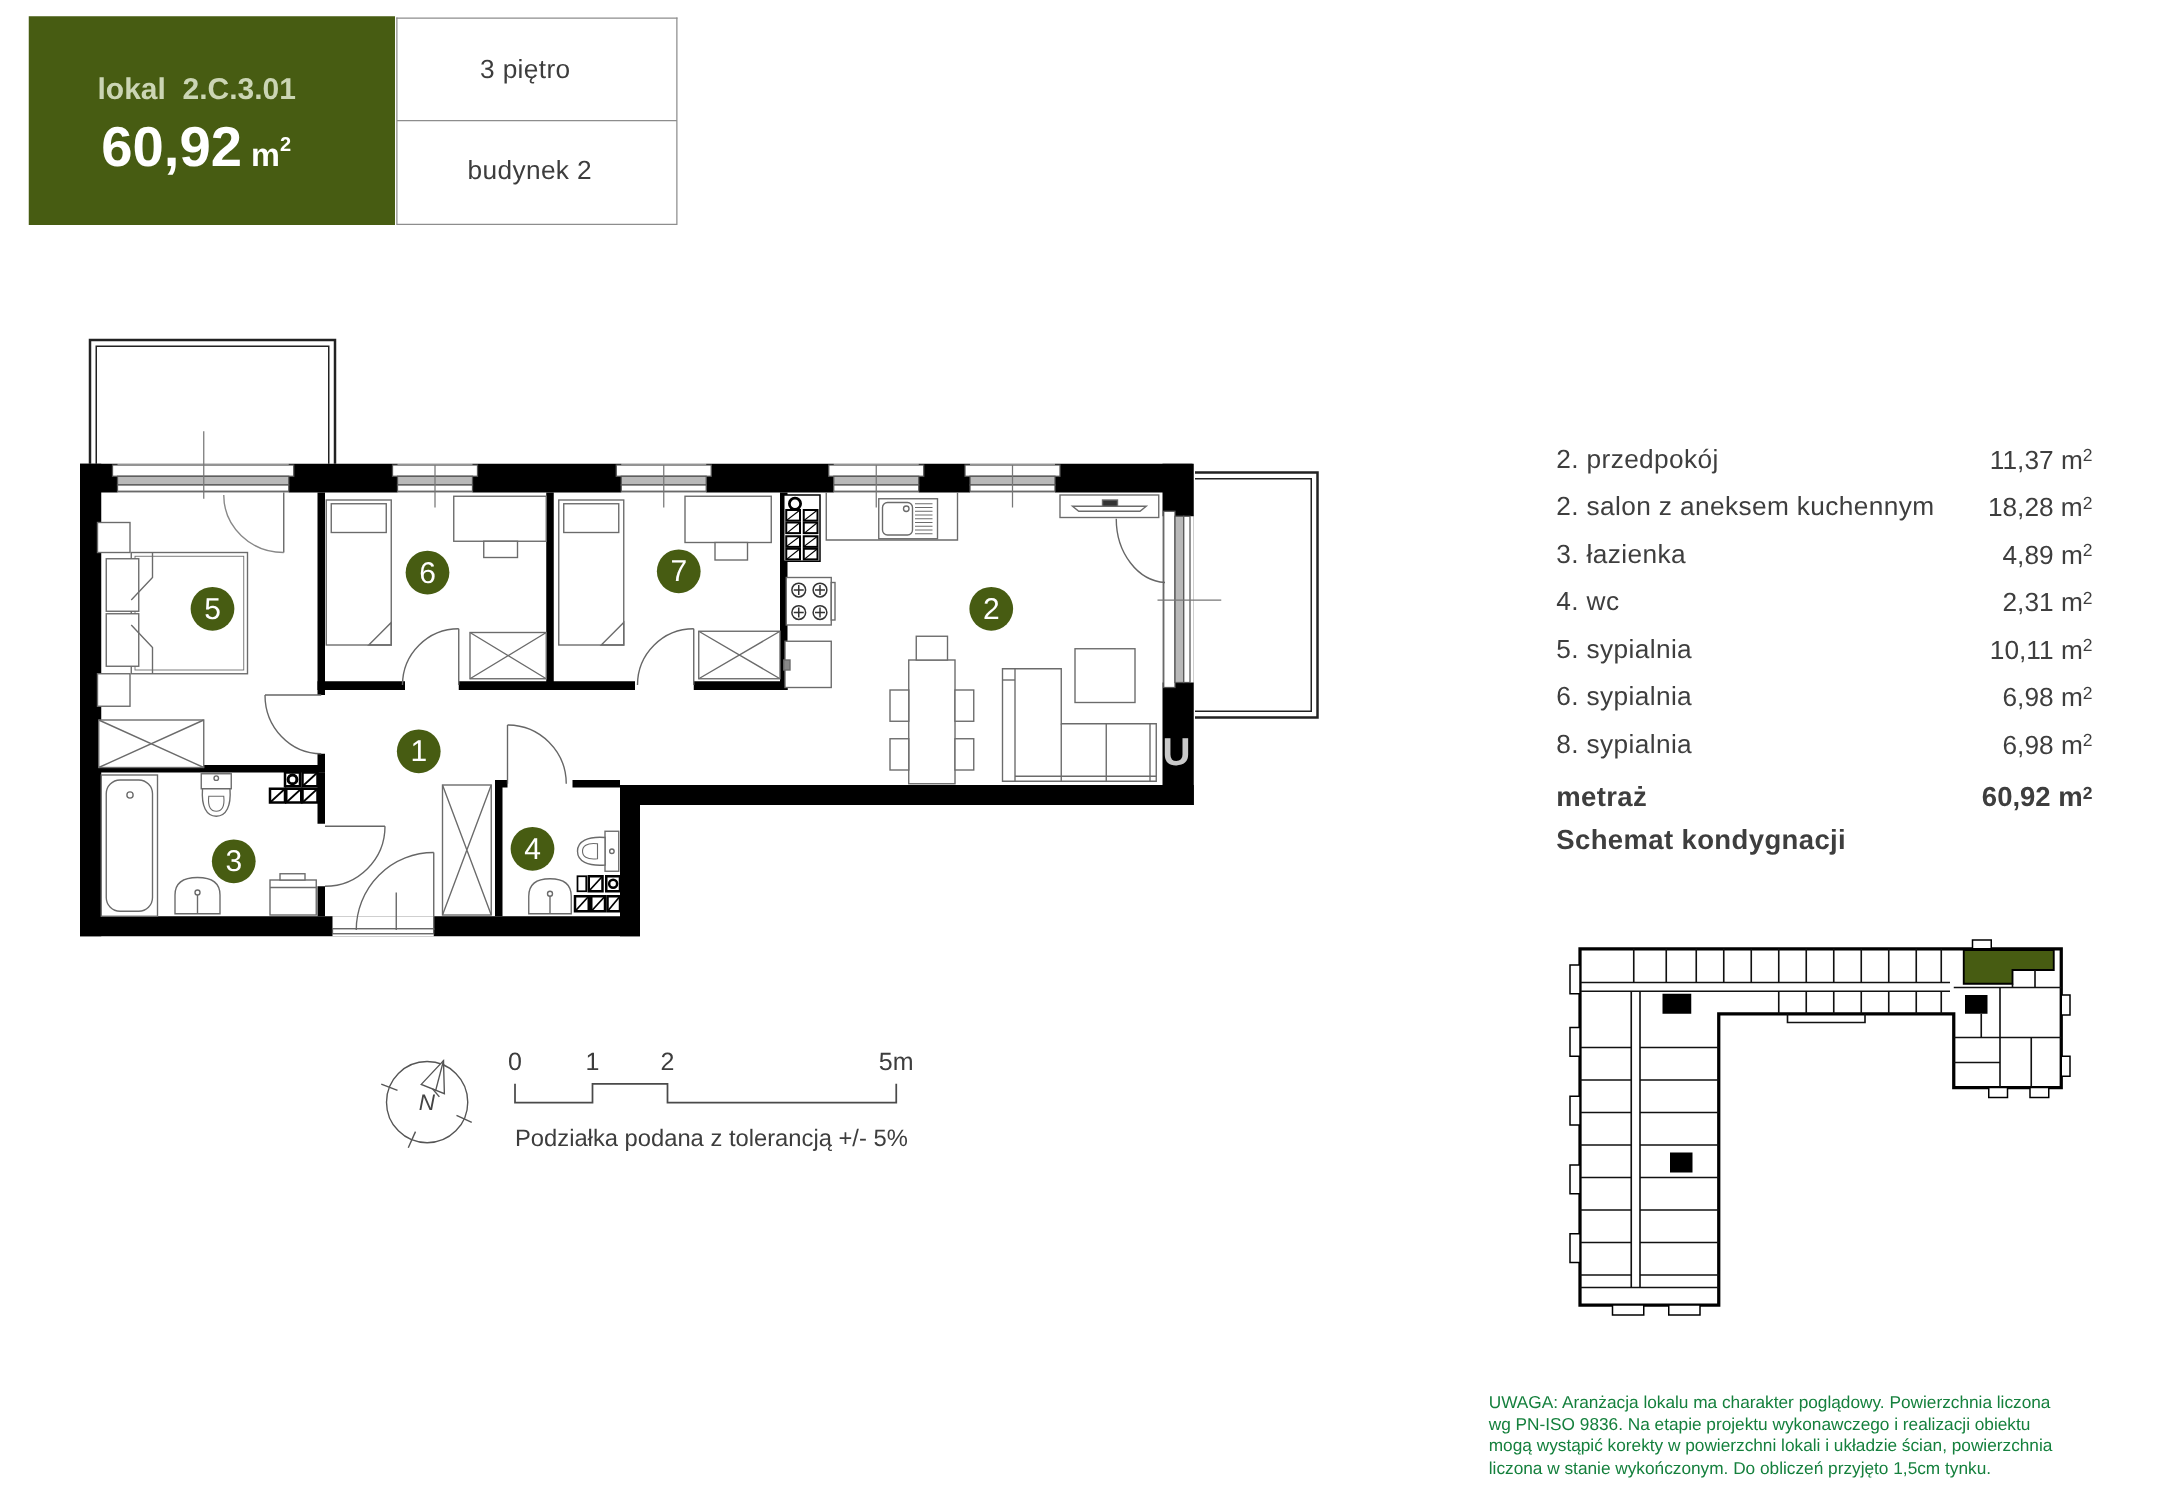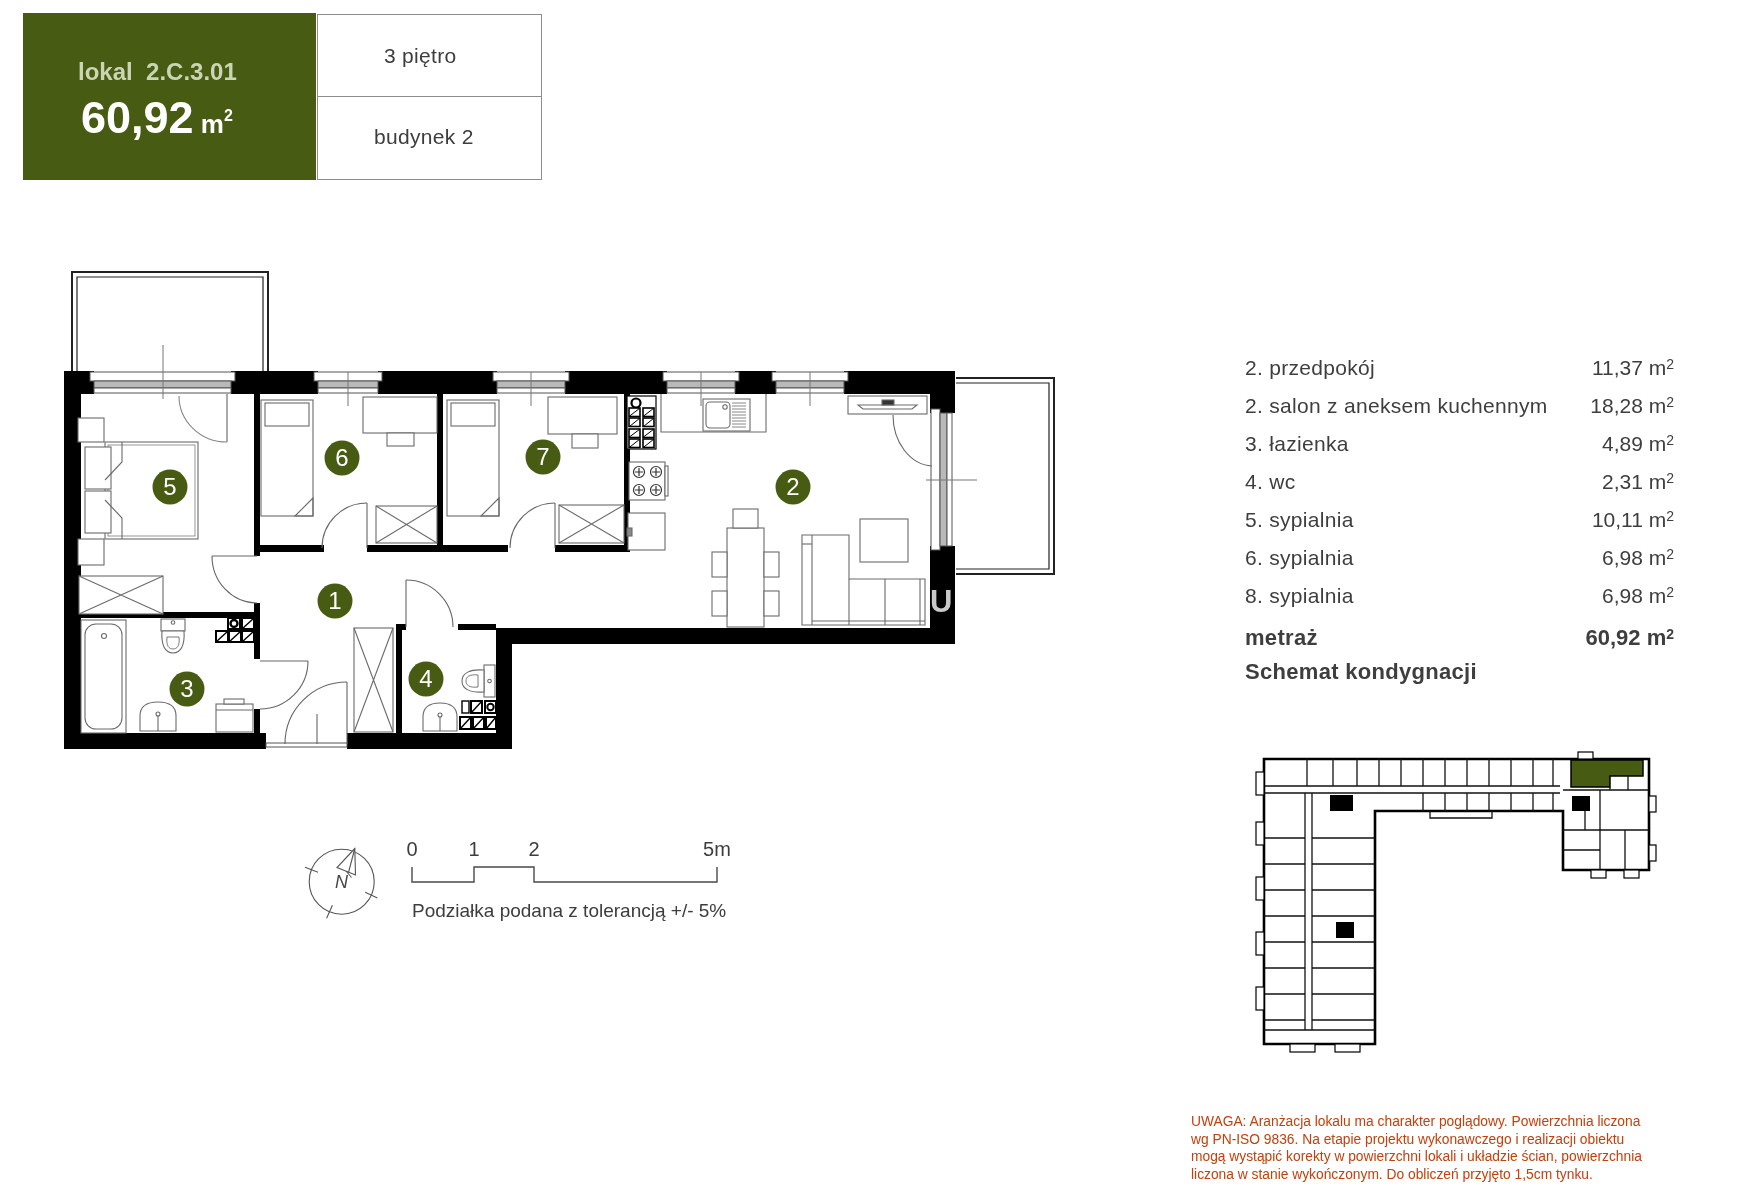--- a/index.html
+++ b/index.html
@@ -458,16 +458,16 @@
 <rect x="1290" y="1044" width="25" height="8"></rect>
         <rect x="1335" y="1044" width="25" height="8"></rect>
 <rect x="1578" y="752" width="15" height="7"></rect>
 <rect x="1649" y="796" width="7" height="16"></rect>
         <rect x="1649" y="845" width="7" height="16"></rect>
 <rect x="1591" y="870" width="15" height="8"></rect>
         <rect x="1624" y="870" width="15" height="8"></rect>
 </g>
 </svg>
 
-<div class="abs" style="left:1191px;top:1113px;width:470px;font-size:13.8px;line-height:17.7px;color:#c2410c;white-space:nowrap;">
+<div class="abs" style="left:1191px;top:1113px;width:470px;font-size:13.8px;line-height:17.7px;color:#15803d;white-space:nowrap;">
 UWAGA: Aranżacja lokalu ma charakter poglądowy. Powierzchnia liczona<br>wg PN-ISO 9836. Na etapie projektu wykonawczego i realizacji obiektu<br>mogą wystąpić korekty w powierzchni lokali i układzie ścian, powierzchnia<br>liczona w stanie wykończonym. Do obliczeń przyjęto 1,5cm tynku.
 </div>
 </div>
 
 </body></html>

